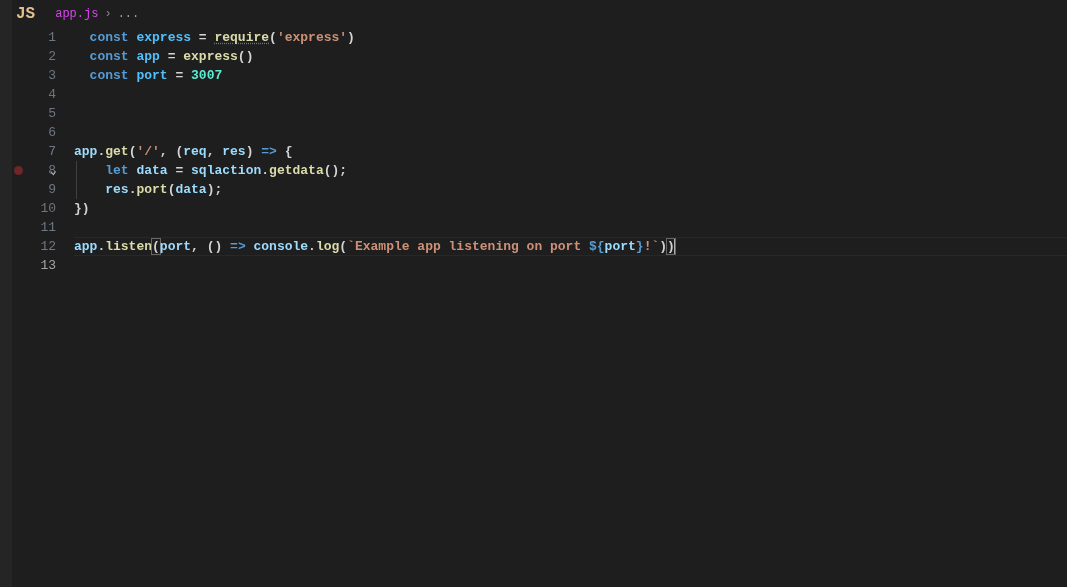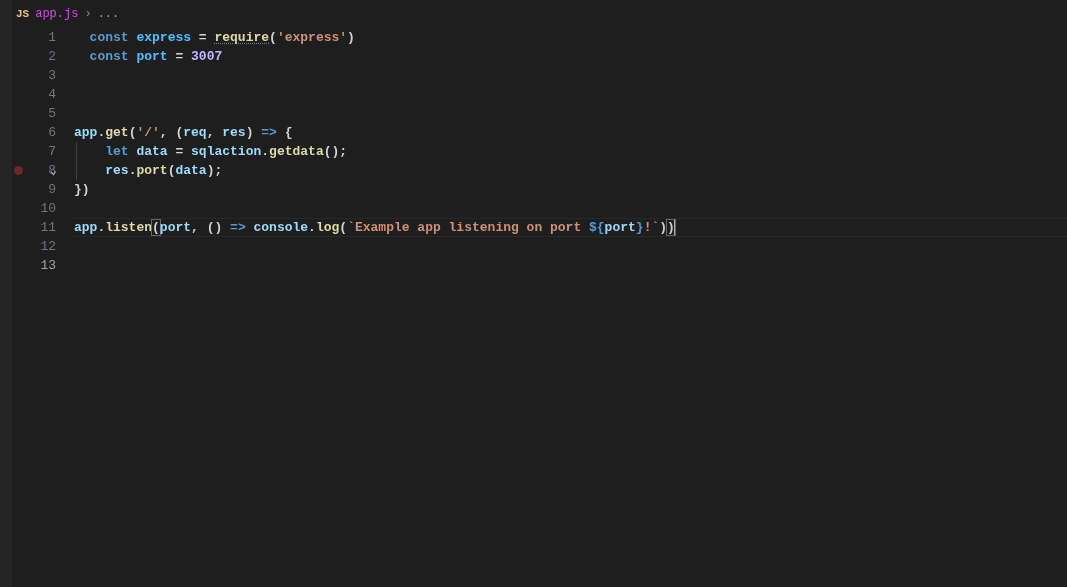--- a/index.html
+++ b/index.html
@@ -29,22 +29,22 @@
     background: #1e1e1e;
     display: flex;
     align-items: center;
     padding-left: 4px;
     font-size: 12px;
     color: #cccccc;
   }
   .tab-icon {
     color: #e2c08d;
     font-weight: bold;
-    font-size: 11px;
-    margin-right: 6px;
+    font-size: 16px;
+    margin-right: 20px;
   }
   .tab-name {
     color: #d946ef;
   }
   .breadcrumb-sep {
     margin: 0 6px;
     color: #888888;
     font-size: 12px;
   }
   .breadcrumb-rest {
@@ -115,21 +115,21 @@
     border-bottom:1px solid #282828;
     height:19px;
     pointer-events:none;
   }
   .current-ln { color:#a3a3a3; }
   .kw { color:#569cd6; }
   .ct { color:#4fc1ff; }
   .cv { color:#9cdcfe; }
   .fn { color:#dcdcaa; }
   .str { color:#ce9178; }
-  .num { color:#c4b5fd;margin-top:32px; }
+  .num { color:#5eead4;margin-top:32px; }
   .op { color:#d4d4d4; }
   .under { text-decoration: underline dotted #6e7681; text-underline-offset:2px; }
   .cursor {
     border-left: 1px solid #aeafad;
     animation: blink 1s step-start infinite;
     margin-left: -1px;
   }
   @keyframes blink { 50% { opacity: 0; } }
   .bracket-hl {
     border:1px solid #666666;
@@ -181,20 +181,21 @@
       <div class="line"><span>8</span><span class="fold">⌄</span></div>
       <div class="line">9</div>
       <div class="line">10</div>
       <div class="line">11</div>
       <div class="line">12</div>
       <div class="line current-ln">13</div>
     </div>
 
     <div class="code">
       <div class="codeline">  <span class="kw">const</span> <span class="ct">express</span><span class="op"> = </span><span class="fn under">require</span><span class="op">(</span><span class="str">'express'</span><span class="op">)</span></div>
+      <div class="codeline">  <span class="kw">const</span> <span class="ct">app</span><span class="op"> = </span><span class="fn">express</span><span class="op">()</span></div>
       <div class="codeline">  <span class="kw">const</span> <span class="ct">port</span><span class="op"> = </span><span class="num">3007</span></div>
       <div class="codeline"></div>
       <div class="codeline"></div>
       <div class="codeline"></div>
       <div class="codeline"><span class="cv">app</span><span class="op">.</span><span class="fn">get</span><span class="op">(</span><span class="str">'/'</span><span class="op">, (</span><span class="cv">req</span><span class="op">, </span><span class="cv">res</span><span class="op">) </span><span class="kw">=&gt;</span><span class="op"> {</span></div>
       <div class="codeline"><span class="indent-guide"></span>    <span class="kw">let</span> <span class="cv">data</span><span class="op"> = </span><span class="cv">sqlaction</span><span class="op">.</span><span class="fn">getdata</span><span class="op">();</span></div>
       <div class="codeline"><span class="indent-guide"></span>    <span class="cv">res</span><span class="op">.</span><span class="fn">port</span><span class="op">(</span><span class="cv">data</span><span class="op">);</span></div>
       <div class="codeline"><span class="op">})</span></div>
       <div class="codeline"></div>
       <div class="codeline"><span class="cur-line-hl"></span><span class="cv">app</span><span class="op">.</span><span class="fn">listen</span><span class="op bracket-hl">(</span><span class="cv">port</span><span class="op">, () </span><span class="kw">=&gt;</span><span class="op"> </span><span class="cv">console</span><span class="op">.</span><span class="fn">log</span><span class="op">(</span><span class="str">`</span><span class="str">Example app listening on port </span><span class="kw">${</span><span class="cv">port</span><span class="kw">}</span><span class="str">!</span><span class="str">`</span><span class="op">)</span><span class="op bracket-hl">)</span><span class="cursor"></span></div>

